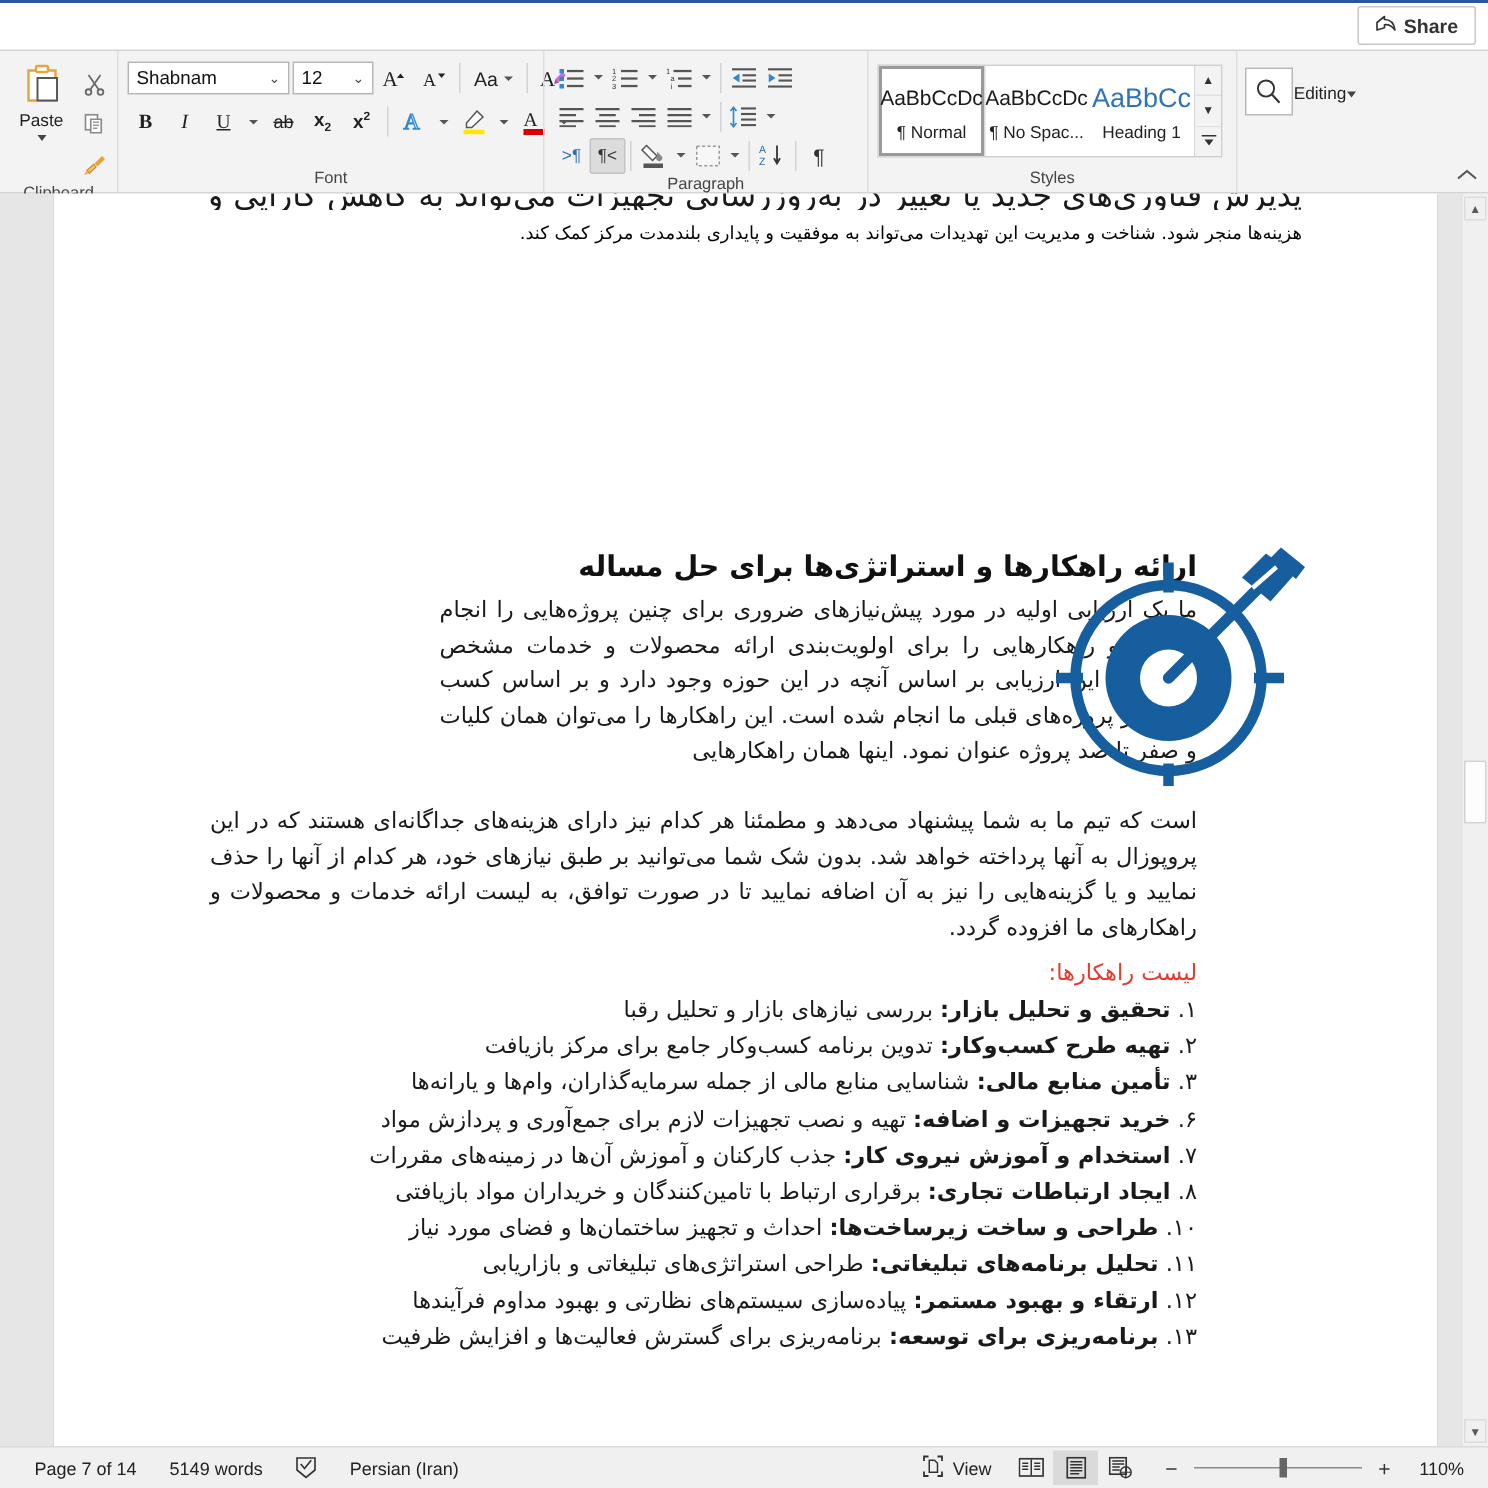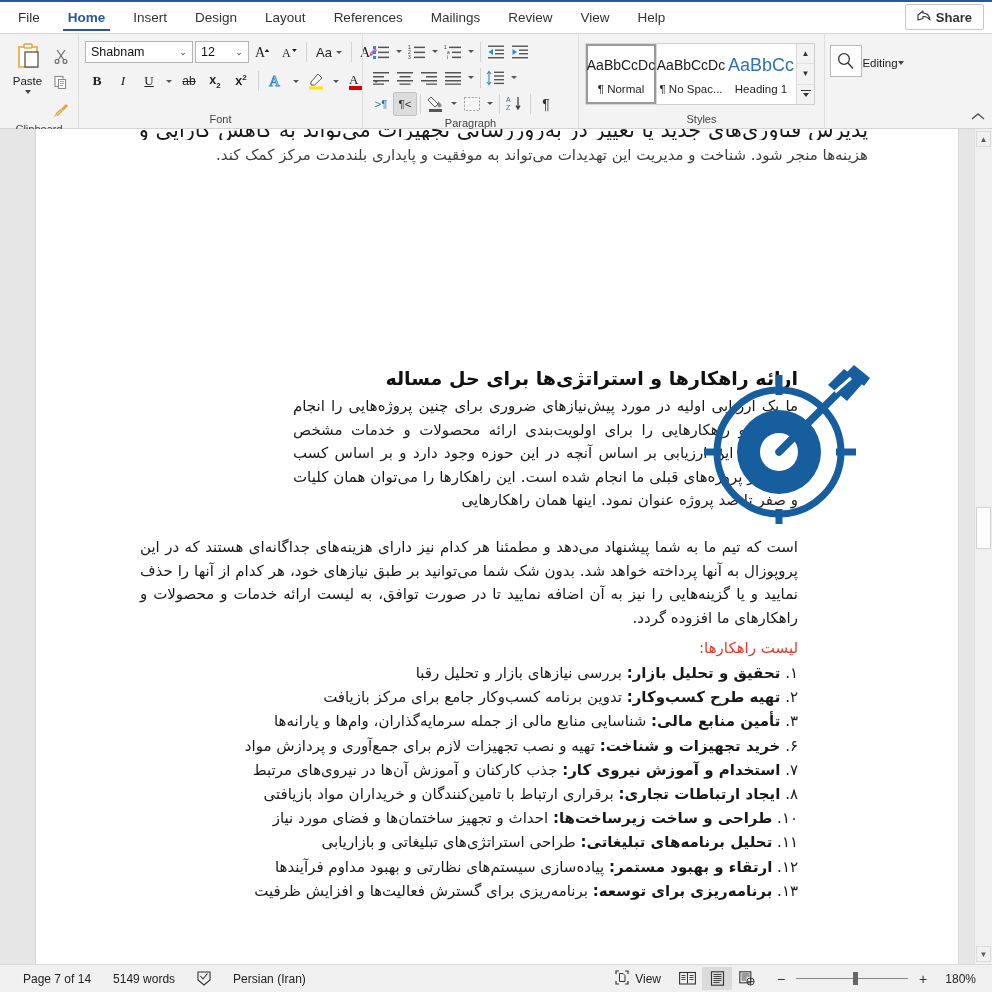--- a/index.html
+++ b/index.html
@@ -28,21 +28,21 @@
 
   
   .ribbon{height:94px;background:#f3f3f3;display:flex;position:relative;flex:0 0 auto;
           border-bottom:1px solid #d4d4d4;}
   .rgroup{display:flex;flex-direction:column;position:relative;padding:3px 0 0 0;height:94px;box-sizing:border-box;}
   .rgroup + .rgroup{border-left:1px solid #dfdfdf;}
   .rgroup-body{flex:1;display:flex;align-items:flex-start;padding:2px 5px 0 6px;}
   .rgroup-label{height:16px;line-height:14px;text-align:center;font-size:11px;color:#444;position:relative;}
 
   
-  .clip{width:78px;}
+  .clip{width:78px;align-items:center;}
   .clip-inner{display:flex;align-items:flex-start;padding-top:4px;}
   .paste-col{width:46px;display:flex;flex-direction:column;align-items:center;cursor:default;}
   .paste-lbl{font-size:11.5px;color:#222;margin-top:1px;}
   .chev{width:0;height:0;border-left:3.5px solid transparent;border-right:3.5px solid transparent;
         border-top:4px solid #444;margin-top:3px;}
   .clip-icons{display:flex;flex-direction:column;align-items:center;gap:3px;padding-top:3px;}
 
   
   .font-g{width:284px;}
   .fg-row{display:flex;align-items:center;gap:2px;}
@@ -92,21 +92,21 @@
   .docarea{flex:1;position:relative;background:#e6e6e6;overflow:hidden;}
   .page{position:absolute;left:35px;top:0;width:922px;background:#ffffff;
         height:920px;border-left:1px solid #d9d9d9;border-right:1px solid #d9d9d9;}
   .page-body{position:absolute;left:0;right:0;top:0;padding:0;}
 
   .rtl{direction:rtl;text-align:right;unicode-bidi:isolate;}
   .doc-text{font-family:"DejaVu Sans","Liberation Sans",sans-serif;}
 
   .clip-line{position:absolute;left:87px;right:90px;top:-9px;height:20px;overflow:hidden;
              color:#1a1a1a;font-size:21px;line-height:20px;}
-  .p-tail{position:absolute;left:104px;right:90px;top:12px;font-size:15px;line-height:28px;color:#404040;}
+  .p-tail{position:absolute;left:104px;right:90px;top:12px;font-size:12px;line-height:28px;color:#000000;}
 
   .heading{position:absolute;right:160px;top:236px;font-size:19px;font-weight:bold;color:#111;line-height:26px;}
 
   .para1{position:absolute;right:160px;top:266px;width:505px;font-size:15px;line-height:23.6px;
          color:#1a1a1a;text-align:justify;}
   .para1-wide{position:absolute;left:104px;right:160px;top:407px;font-size:15px;line-height:23.6px;
          color:#1a1a1a;text-align:justify;}
 
   .target-icon{position:absolute;left:668px;top:230px;width:170px;height:165px;}
 
@@ -138,32 +138,20 @@
   .z-track{width:112px;height:1px;background:#8a8a8a;position:relative;}
   .z-thumb{position:absolute;left:57px;top:-6px;width:5px;height:13px;background:#666;cursor:default;}
   .z-pct{min-width:38px;text-align:right;font-size:12px;cursor:default;}
 </style>
 </head>
 <body>
 
 <div class="app">
 
   <div class="tabbar">
-    <div class="tabs">
-      <div class="tab">File</div>
-      <div class="tab active">Home</div>
-      <div class="tab">Insert</div>
-      <div class="tab">Design</div>
-      <div class="tab">Layout</div>
-      <div class="tab">References</div>
-      <div class="tab">Mailings</div>
-      <div class="tab">Review</div>
-      <div class="tab">View</div>
-      <div class="tab">Help</div>
-    </div>
     <div class="share-btn">
       <span>
         <svg width="14" height="13" viewBox="0 0 14 13">
             <path d="M1 11 L1 6 L6 2 L6 4 Q12 4 13 11 Q10 7 6 7.5 L6 9.5 Z" fill="none" stroke="#333" stroke-width="1.1" stroke-linejoin="round"></path>
           </svg>
       </span>
       <span>Share</span>
     </div>
   </div>
 
@@ -541,22 +529,22 @@
             <path d="M131 33 L147 19" stroke="#ffffff" stroke-width="3"></path>
           </svg>
         </div>
 
         <div class="redhead rtl">لیست راهکارها:</div>
 
         <div class="list rtl">
           <div class="li"><span>۱.</span> <b>تحقیق و تحلیل بازار:</b> <span>بررسی نیازهای بازار و تحلیل رقبا</span></div>
           <div class="li"><span>۲.</span> <b>تهیه طرح کسب‌وکار:</b> <span>تدوین برنامه کسب‌وکار جامع برای مرکز بازیافت</span></div>
           <div class="li"><span>۳.</span> <b>تأمین منابع مالی:</b> <span>شناسایی منابع مالی از جمله سرمایه‌گذاران، وام‌ها و یارانه‌ها</span></div>
-          <div class="li"><span>۶.</span> <b>خرید تجهیزات و شناخت:</b> <span>تهیه و نصب تجهیزات لازم برای جمع‌آوری و پردازش مواد</span></div>
-          <div class="li"><span>۷.</span> <b>استخدام و آموزش نیروی کار:</b> <span>جذب کارکنان و آموزش آن‌ها در نیروی‌های مرتبط</span></div>
+          <div class="li"><span>۶.</span> <b>خرید تجهیزات و اضافه:</b> <span>تهیه و نصب تجهیزات لازم برای جمع‌آوری و پردازش مواد</span></div>
+          <div class="li"><span>۷.</span> <b>استخدام و آموزش نیروی کار:</b> <span>جذب کارکنان و آموزش آن‌ها در زمینه‌های مقررات</span></div>
           <div class="li"><span>۸.</span> <b>ایجاد ارتباطات تجاری:</b> <span>برقراری ارتباط با تامین‌کنندگان و خریداران مواد بازیافتی</span></div>
           <div class="li"><span>۱۰.</span> <b>طراحی و ساخت زیرساخت‌ها:</b> <span>احداث و تجهیز ساختمان‌ها و فضای مورد نیاز</span></div>
           <div class="li"><span>۱۱.</span> <b>تحلیل برنامه‌های تبلیغاتی:</b> <span>طراحی استراتژی‌های تبلیغاتی و بازاریابی</span></div>
           <div class="li"><span>۱۲.</span> <b>ارتقاء و بهبود مستمر:</b> <span>پیاده‌سازی سیستم‌های نظارتی و بهبود مداوم فرآیندها</span></div>
           <div class="li"><span>۱۳.</span> <b>برنامه‌ریزی برای توسعه:</b> <span>برنامه‌ریزی برای گسترش فعالیت‌ها و افزایش ظرفیت</span></div>
 
         </div>
 
       </div>
     </div>
@@ -610,18 +598,18 @@
         <circle cx="11.5" cy="10.5" r="3.6" fill="none" stroke="#333" stroke-width="1"></circle>
             <path d="M8 10.5h7M11.5 7v7" stroke="#333" stroke-width="0.8"></path>
           </svg>
       </div>
       <div class="zoom-wrap">
         <span class="z-btn">−</span>
         <span class="z-track">
           <span class="z-thumb"></span>
         </span>
         <span class="z-btn">+</span>
-        <span class="z-pct">180%</span>
+        <span class="z-pct">110%</span>
       </div>
     </div>
   </div>
 
 </div>
 
 </body></html>

